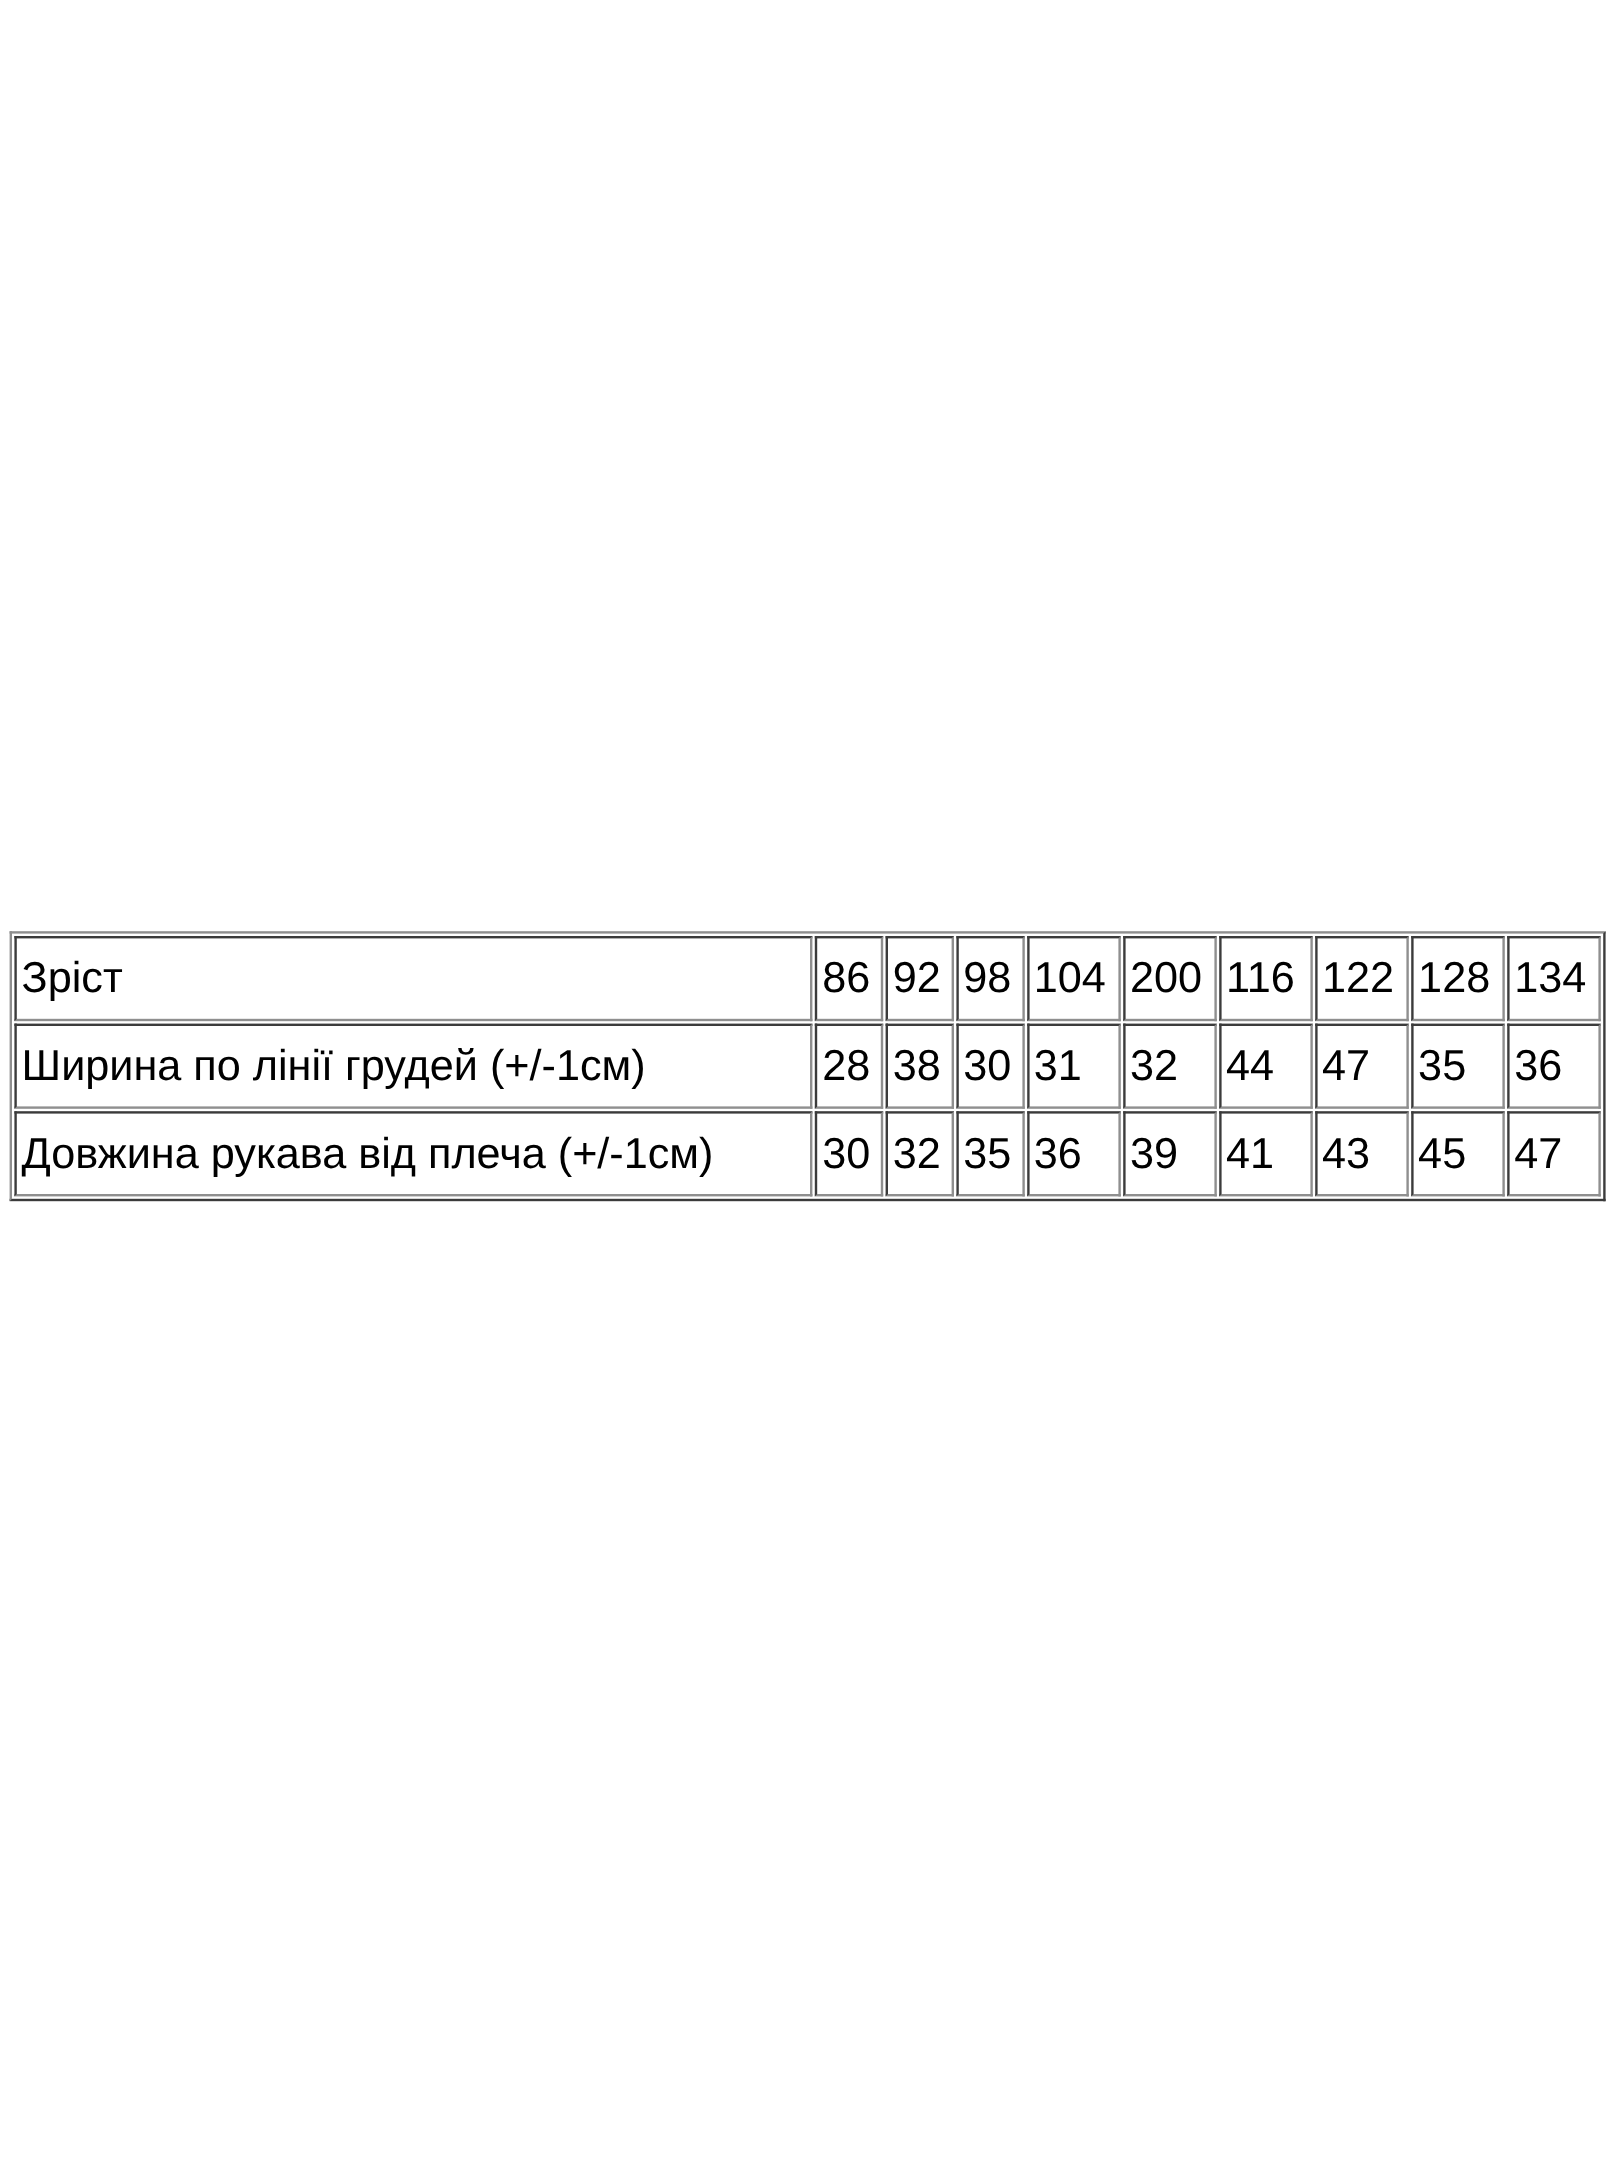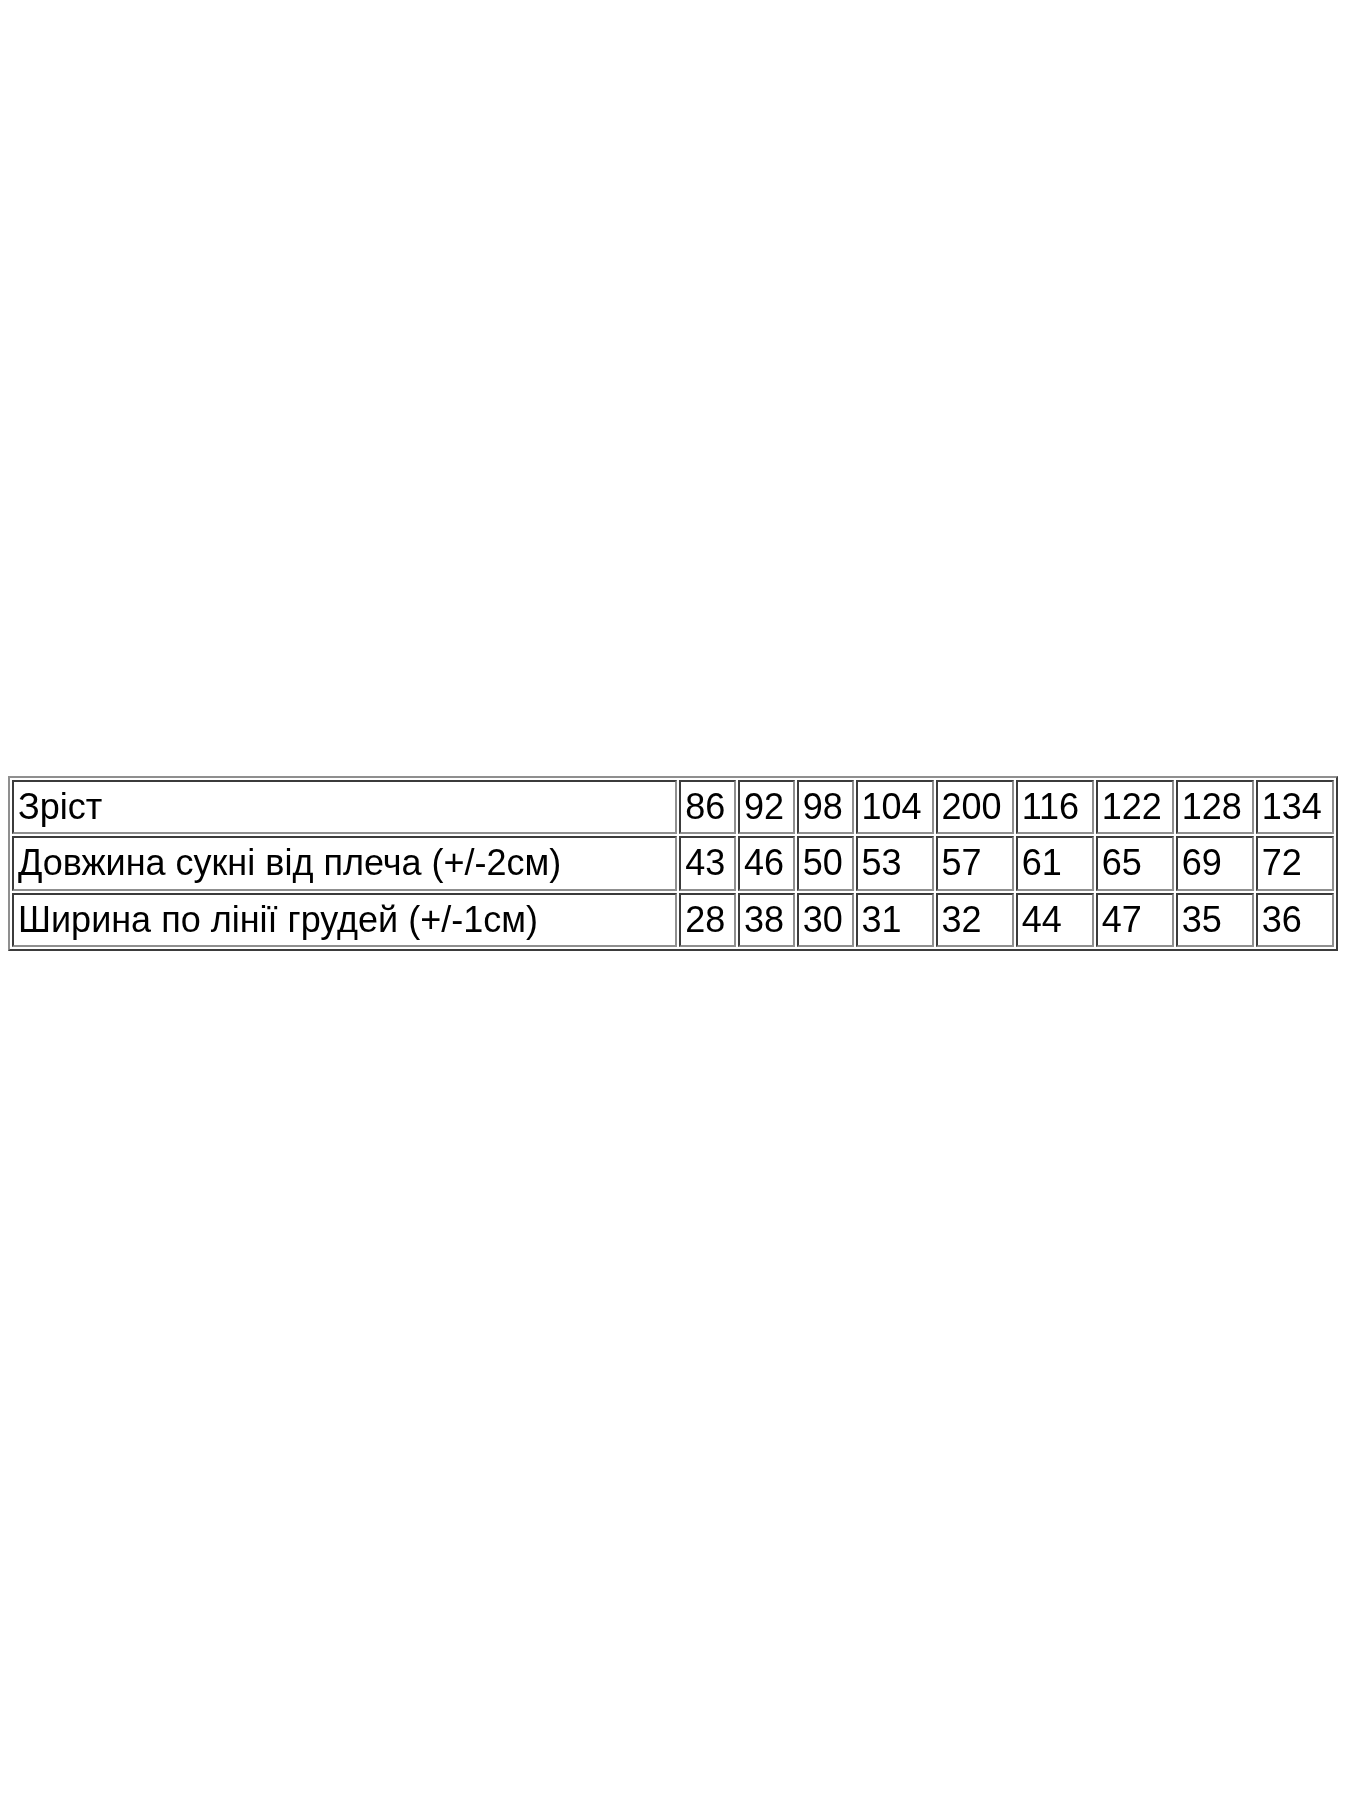--- a/index.html
+++ b/index.html
@@ -20,21 +20,21 @@
     border-collapse: separate;
     border-spacing: 2px;
     border: 2px outset #8f8f8f;
     background: #ffffff;
     font-size: 36px;
     color: #000000;
   }
   .size-table td {
     border: 2px inset #8f8f8f;
     box-sizing: border-box;
-    height: 54px;
+    height: 71px;
     padding: 4px 4px;
     line-height: 1.18;
     vertical-align: middle;
     white-space: nowrap;
     overflow: hidden;
     text-align: left;
     background: #ffffff;
   }
   col.c-label { width: 656px; }
   col.c-s2 { width: 56px; }
@@ -63,37 +63,37 @@
       <td>92</td>
       <td>98</td>
       <td>104</td>
       <td>200</td>
       <td>116</td>
       <td>122</td>
       <td>128</td>
       <td>134</td>
     </tr>
     <tr>
-      <td>Довжина сукні від плеча (+/-2см)</td>
-      <td>43</td>
-      <td>46</td>
-      <td>50</td>
-      <td>53</td>
-      <td>57</td>
-      <td>61</td>
-      <td>65</td>
-      <td>69</td>
-      <td>72</td>
-    </tr>
-    <tr>
       <td>Ширина по лінії грудей (+/-1см)</td>
       <td>28</td>
       <td>38</td>
       <td>30</td>
       <td>31</td>
       <td>32</td>
       <td>44</td>
       <td>47</td>
       <td>35</td>
       <td>36</td>
     </tr>
+    <tr>
+      <td>Довжина рукава від плеча (+/-1см)</td>
+      <td>30</td>
+      <td>32</td>
+      <td>35</td>
+      <td>36</td>
+      <td>39</td>
+      <td>41</td>
+      <td>43</td>
+      <td>45</td>
+      <td>47</td>
+    </tr>
   </tbody>
 </table>
 
 </body></html>

